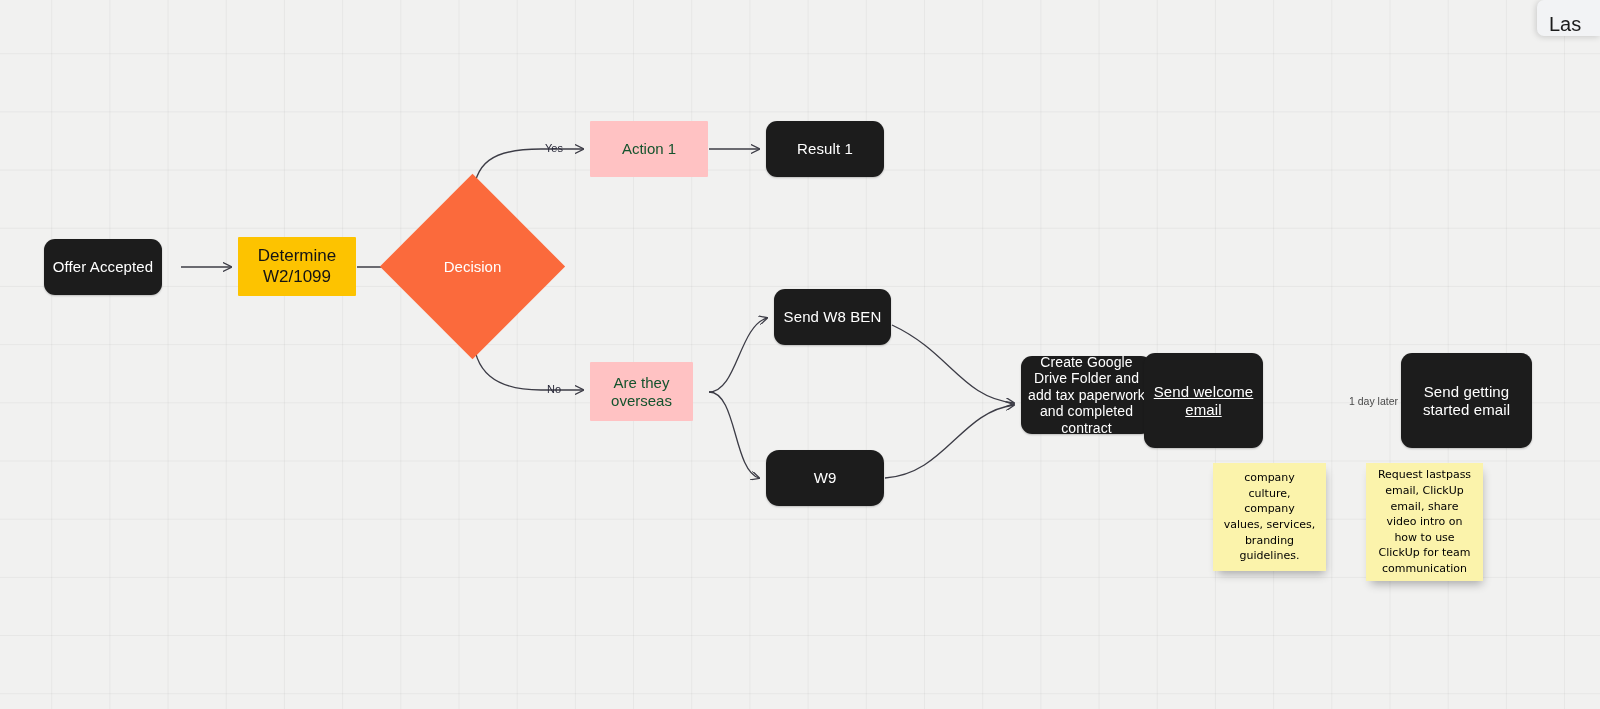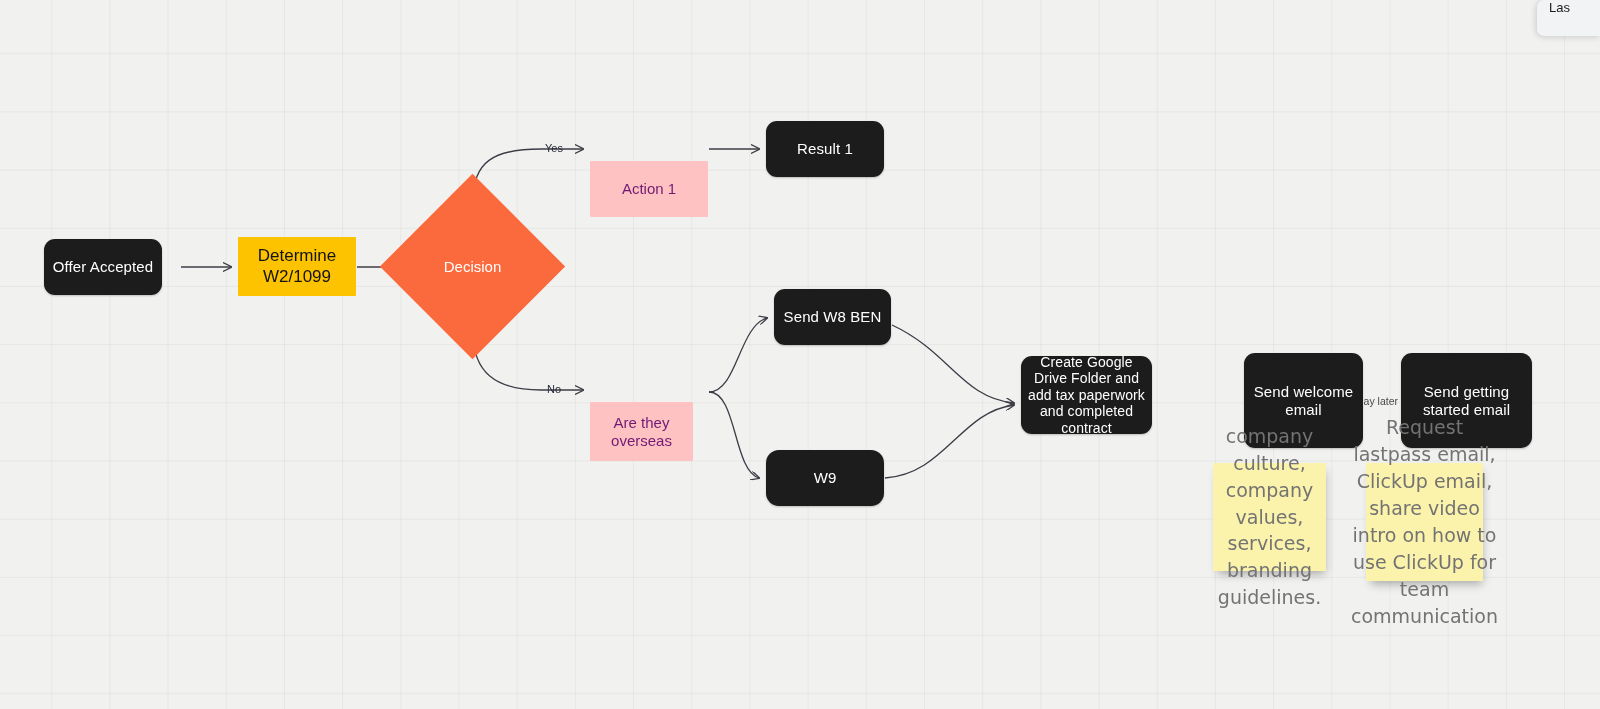--- a/index.html
+++ b/index.html
@@ -46,46 +46,45 @@
     box-shadow: 0 1px 2px rgba(0,0,0,0.22);
   }
   .node-yellow {
     background: #fdc300;
     color: #141414;
     font-size: 17px;
     border-radius: 1px;
   }
   .node-pink {
     background: #ffc2c3;
-    color: #701a75;
+    color: #14532d;
     font-size: 15px;
     border-radius: 1px;
-    margin-top: 40px;
   }
   .node-diamond {
     background: transparent;
   }
   .diamond-shape {
     position: absolute;
     left: 0; top: 0;
     width: 100%; height: 100%;
     background: #fb6a3c;
     transform: rotate(45deg);
   }
   .diamond-label {
     position: relative;
     z-index: 2;
     color: #ffffff;
     font-size: 15px;
   }
   .sticky {
     position: absolute;
     background: #fbf3ab;
-    color: #737373;
-    font-size: 19px;
+    color: #000000;
+    font-size: 11px;
     line-height: 1.42;
     display: flex;
     align-items: center;
     justify-content: center;
     text-align: center;
     padding: 8px 10px;
     font-family: "DejaVu Sans", sans-serif;
     box-shadow: 2px 6px 9px -3px rgba(0,0,0,0.30);
   }
   .edge-label {
@@ -100,23 +99,23 @@
     font-size: 10.5px;
     color: #4a4a4a;
     white-space: nowrap;
   }
   #side-panel {
     position: absolute;
     background: #f2f3f5;
     border-radius: 7px 0 0 7px;
     box-shadow: -1px 1px 6px rgba(0,0,0,0.17);
     display: flex;
-    align-items: flex-start;
+    align-items: flex-end;
     padding-left: 12px;
-    font-size: 13px;
+    font-size: 20px;
     color: #1c1c1c;
     overflow: hidden;
   }
 </style>
 </head>
 <body>
 
 <div id="canvas">
 
   <svg id="edges" viewBox="0 0 1600 709" xmlns="http://www.w3.org/2000/svg">
@@ -171,21 +170,21 @@
   <div class="node node-dark" style="left:774px; top:289px; width:117px; height:56px;">Send W8 BEN</div>
 
   <div class="node node-dark" style="left:766px; top:450px; width:118px; height:56px;border-radius:13px;">W9</div>
 
   <div class="node node-dark" style="left:1021px; top:356px; width:131px; height:78px; font-size:14px;">Create Google
 Drive Folder and
 add tax paperwork
 and completed
 contract</div>
 
-  <div class="node node-dark" style="left:1244px; top:353px; width:119px; height:95px;">Send welcome
+  <div class="node node-dark" style="left:1144px; top:353px; width:119px; height:95px;text-decoration:underline;">Send welcome
 email</div>
 
   <div class="node node-dark" style="left:1401px; top:353px; width:131px; height:95px;">Send getting
 started email</div>
 
   <div class="sticky" style="left:1213px; top:463px; width:113px; height:108px;">company culture, company values, services, branding guidelines.</div>
 
   <div class="sticky" style="left:1366px; top:463px; width:117px; height:118px;">Request lastpass email, ClickUp email, share video intro on how to use ClickUp for team communication</div>
 
   <div id="side-panel" style="left:1537px; top:0px; width:63px; height:36px;">

